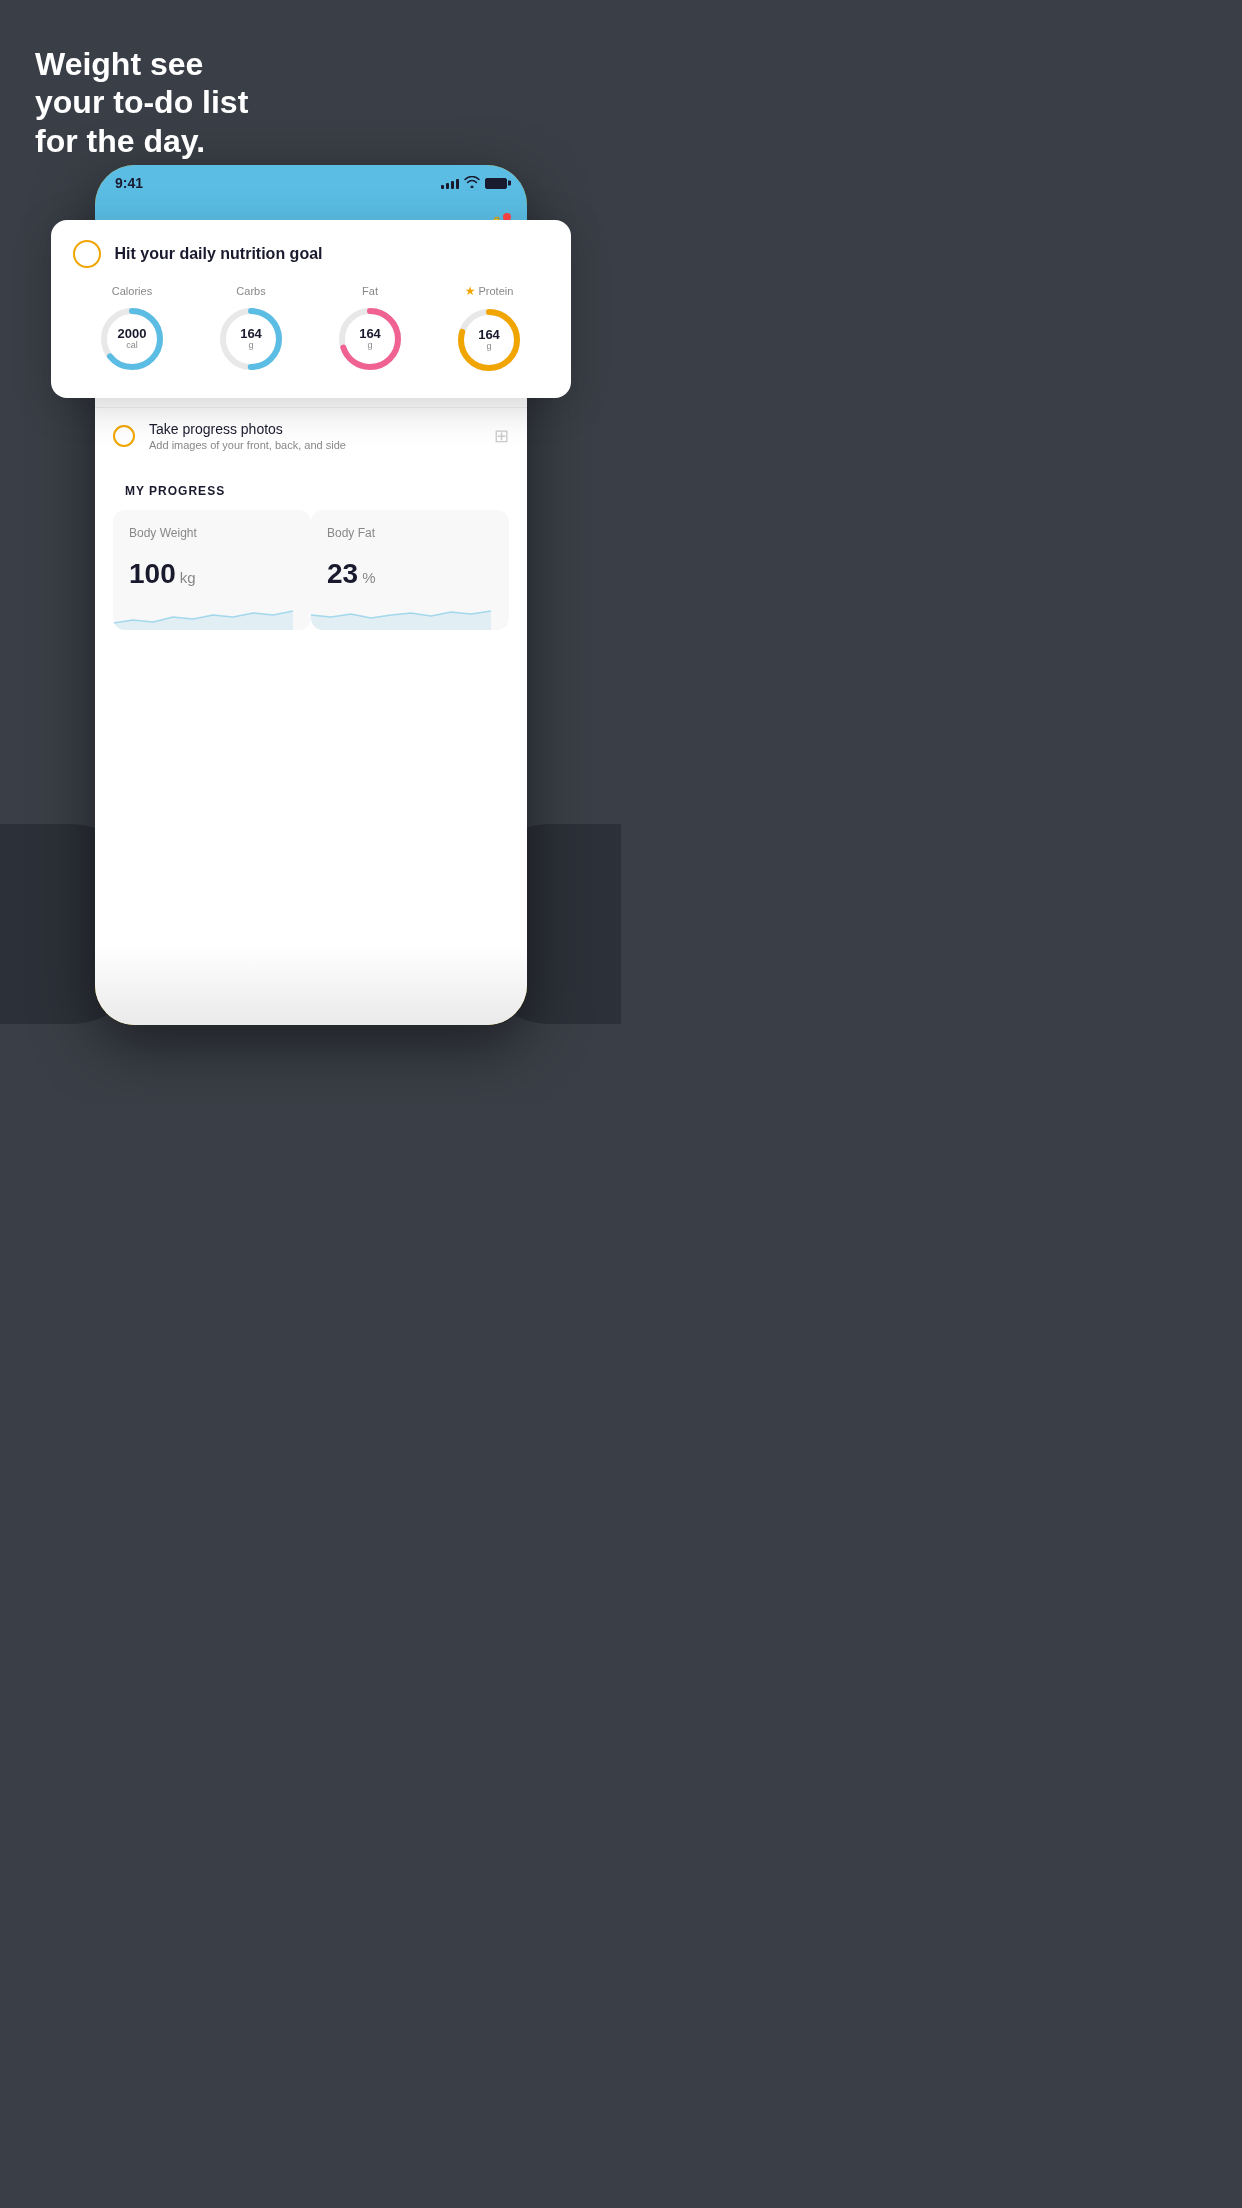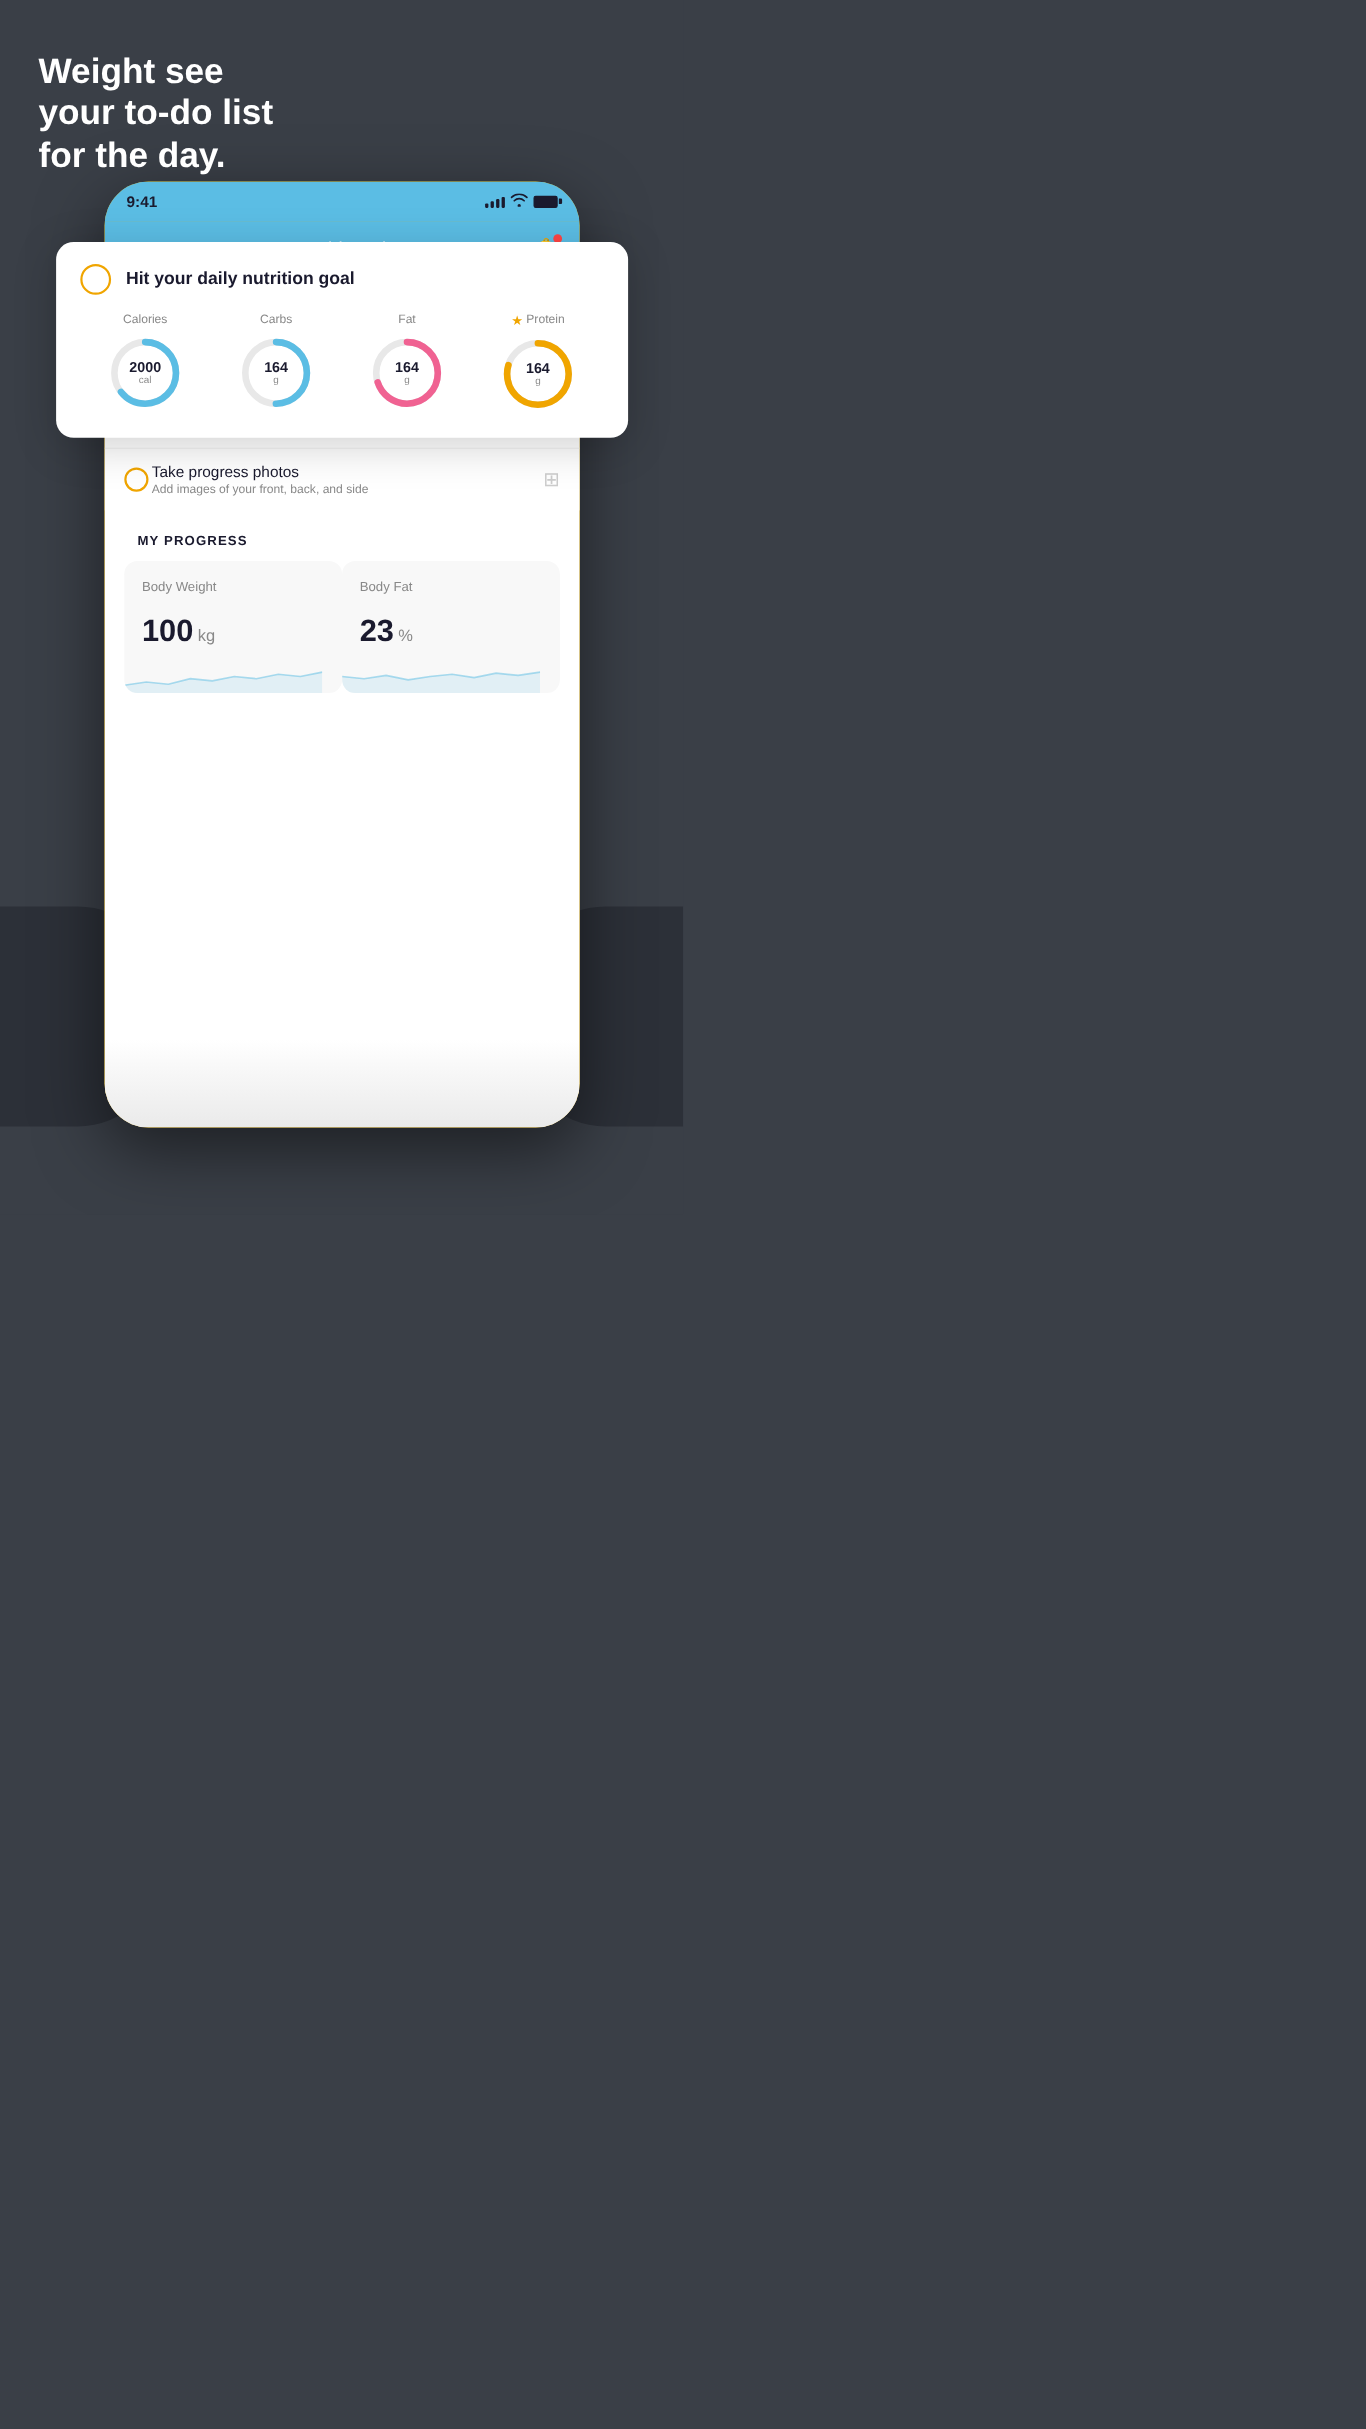--- a/index.html
+++ b/index.html
@@ -244,21 +244,21 @@
 
     
     .todo-list {
       background: white;
     }
     .todo-item {
       display: flex;
       align-items: center;
       padding: 13px 18px;
       border-top: 1px solid #f0f0f0;
-      gap: 3px;
+      gap: 14px;
     }
     .todo-circle {
       width: 22px;
       height: 22px;
       border-radius: 50%;
       border: 2px solid #f0a500;
       flex-shrink: 0;
     }
     .todo-circle.green {
       border-color: #4caf50;

